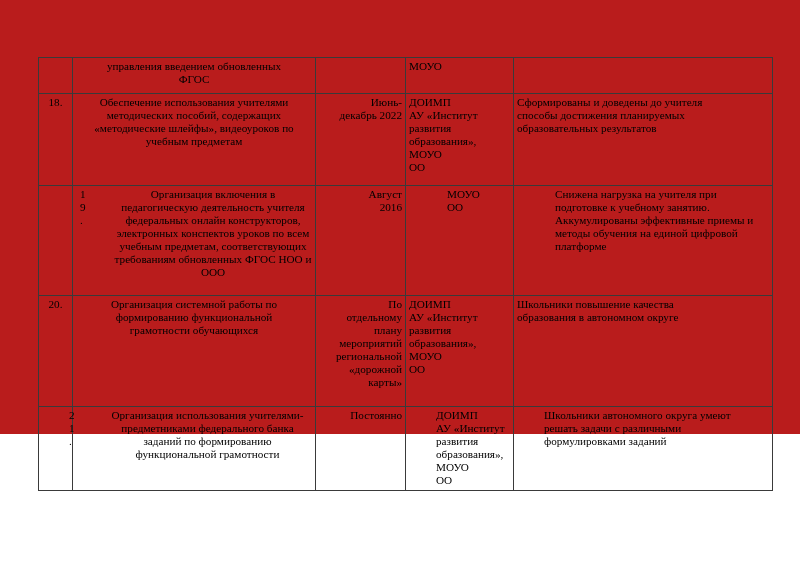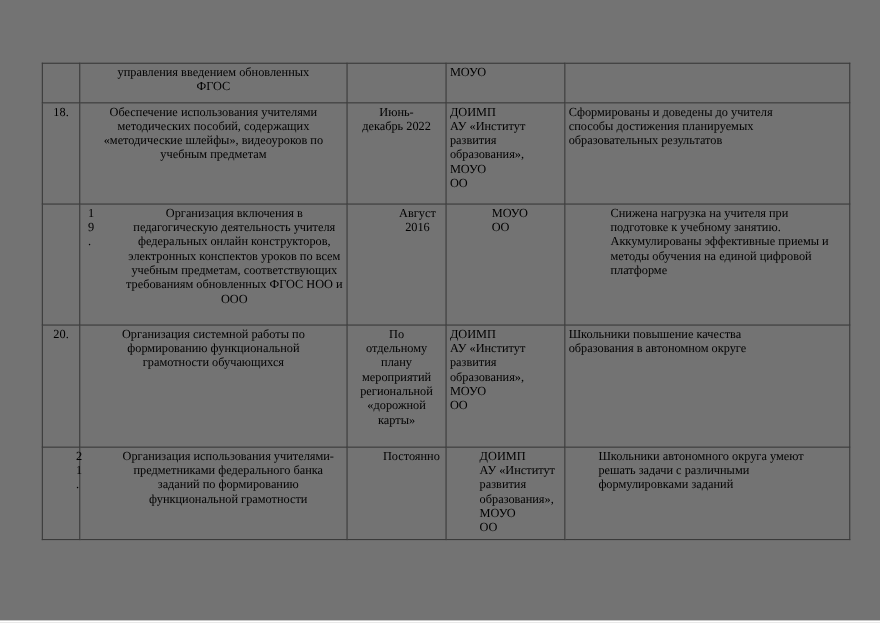--- a/index.html
+++ b/index.html
@@ -10,22 +10,22 @@
   body {
     width: 800px;
     height: 566px;
     font-family: "Liberation Serif", "DejaVu Serif", serif;
     color: #000000;
     overflow: hidden;
   }
   .page {
     position: relative;
     width: 800px;
-    height: 564px;
-    background: #737373;
+    height: 434px;
+    background: #b91c1c;
   }
   .doc-table {
     position: absolute;
     left: 38px;
     top: 57px;
     width: 734px;
     border-collapse: collapse;
     table-layout: fixed;
     font-size: 11.2px;
     line-height: 1.16;
@@ -42,21 +42,21 @@
   .col-num   { width: 34px; }
   .col-act   { width: 243px; }
   .col-term  { width: 90px; }
   .col-resp  { width: 108px; }
   .col-res   { width: 259px; }
 
   td.num-cell {
     padding-top: 2px;
   }
   td.act-cell  { text-align: center; }
-  td.term-cell { text-align: center; }
+  td.term-cell { text-align: right; }
   td.resp-cell { text-align: left; }
   td.res-cell  { text-align: left; margin-top: 20px; }
 
   .cell-text {
     display: block;
     white-space: pre-line;
   }
   
   tr.r-cont  td { height: 31px; }
   tr.r18 td { height: 87px; }

